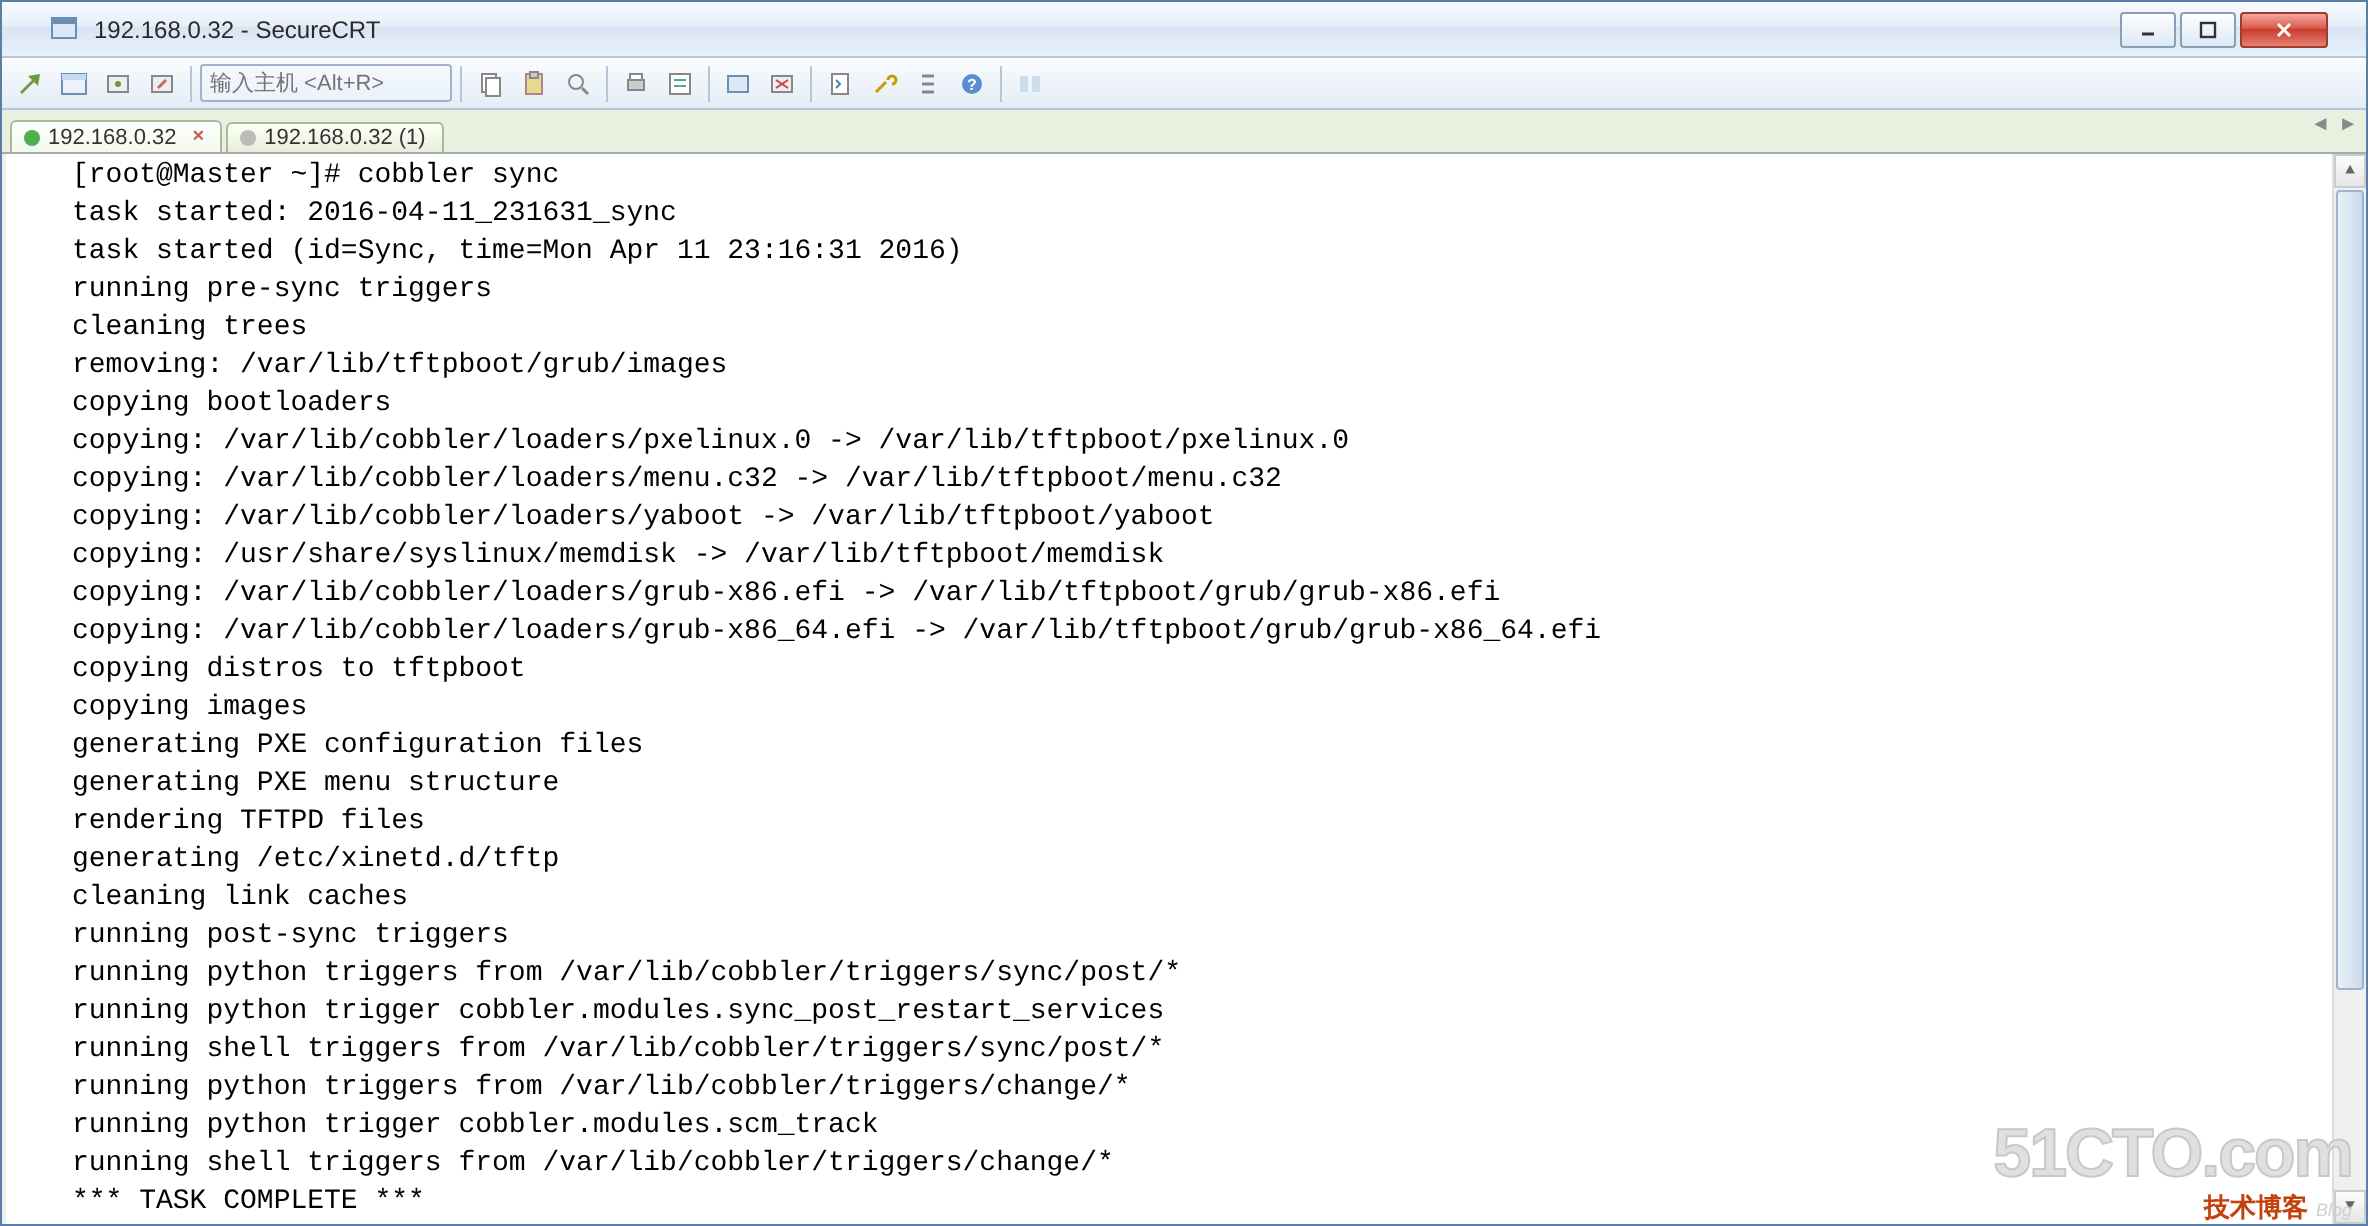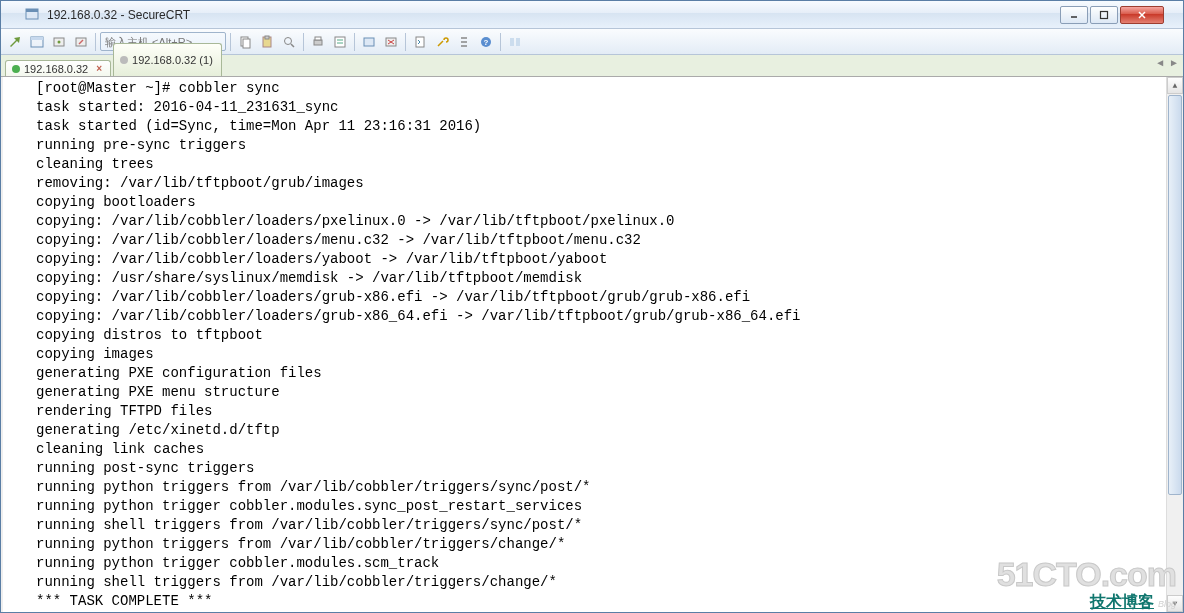--- a/index.html
+++ b/index.html
@@ -81,21 +81,21 @@
     height: 22px;
     background: #e8f0e0;
     border-bottom: 1px solid #aaa;
     display: flex;
     align-items: flex-end;
     padding-left: 4px;
     gap: 2px;
     position: relative;
   }
   .tab {
-    height: 33px;
+    height: 15px;
     padding: 0 8px 0 6px;
     display: flex;
     align-items: center;
     gap: 4px;
     font-size: 11px;
     border: 1px solid #a8b898;
     border-bottom: none;
     border-radius: 3px 3px 0 0;
     background: linear-gradient(to bottom,#fefff8,#e6efda);
     color: #333;
@@ -161,24 +161,23 @@
   }
   .wm-top {
     font-family: Arial, sans-serif;
     font-weight: bold;
     font-size: 34px;
     letter-spacing: -1px;
     color: #e0e0e0;
     -webkit-text-stroke: 1px #c8c8c8;
   }
   .wm-bot {
-    font-size: 16px;
-    color: #0f766e;
+    font-size: 13px;
+    color: #c2410c;
     font-weight: bold;
-    text-decoration: underline;
   }
   .wm-blog {
     font-size: 9px;
     color: #d0d0d0;
     font-style: italic;
     display:inline-block;
     margin-left:4px;
   }
 </style>
 </head>

